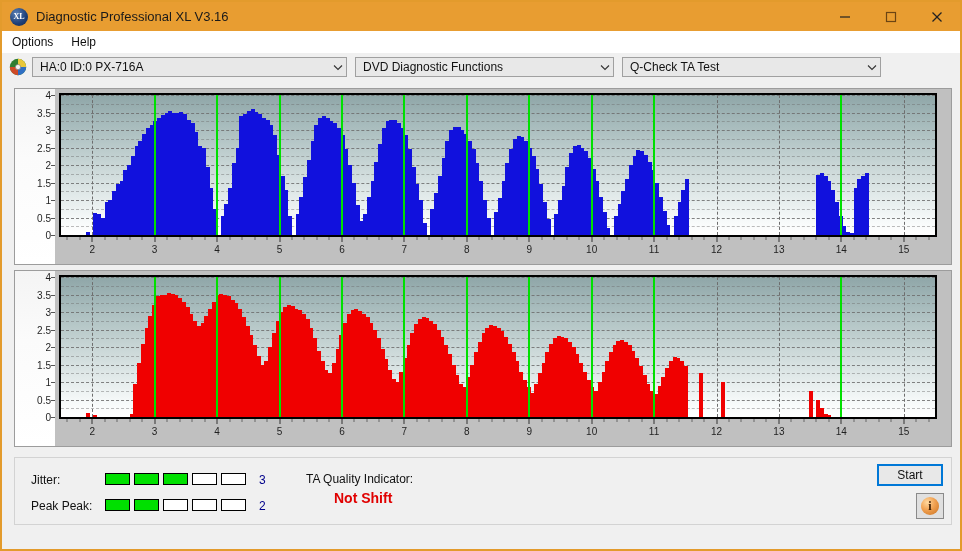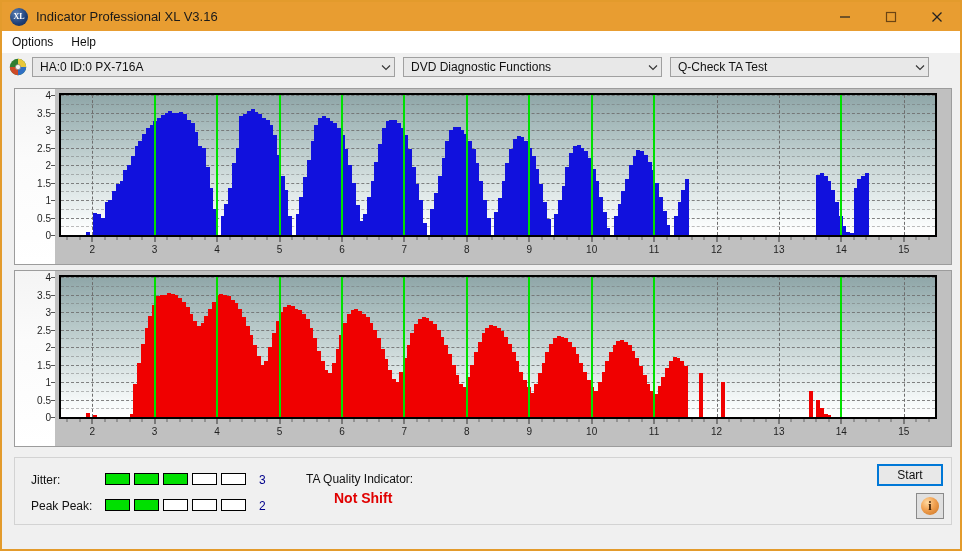--- a/index.html
+++ b/index.html
@@ -78,21 +78,21 @@
   }
   .combo .ctext {
     padding-left: 7px;
     white-space: nowrap; overflow: hidden;
     flex: 1;
   }
   .combo .carrow {
     width: 17px; display: flex; align-items: center; justify-content: center;
     color: #333; flex: none;
   }
-  #combo-drive { width: 363px; }
+  #combo-drive { width: 315px; }
   #combo-func  { width: 259px; margin-left: 8px; }
   #combo-test  { width: 259px; margin-left: 8px; }
 
   
   .panel {
     position: absolute;
     background: #c0c0c0;
     border: 1px solid #9c9c9c;
     left: 12px;
     width: 938px;
@@ -224,21 +224,21 @@
     font-size: 12px; color: #ff2020; padding-left: 5px;
   }
 </style>
 </head>
 <body>
 
 <div id="app">
 
   <div id="titlebar">
     <div id="title-icon">XL</div>
-    <div id="title-text">Indicator Professional XL V3.16</div>
+    <div id="title-text">Diagnostic Professional XL V3.16</div>
     <div id="winbtns">
       <div class="winbtn">
         <svg width="12" height="12" viewBox="0 0 12 12">
             <line x1="1" y1="6" x2="11" y2="6" stroke="#222" stroke-width="1.2"></line>
           </svg>
       </div>
       <div class="winbtn">
         <svg width="12" height="12" viewBox="0 0 12 12">
             <rect x="1.5" y="1.5" width="9" height="9" fill="none" stroke="#6b4413" stroke-width="1.2"></rect>
           </svg>

